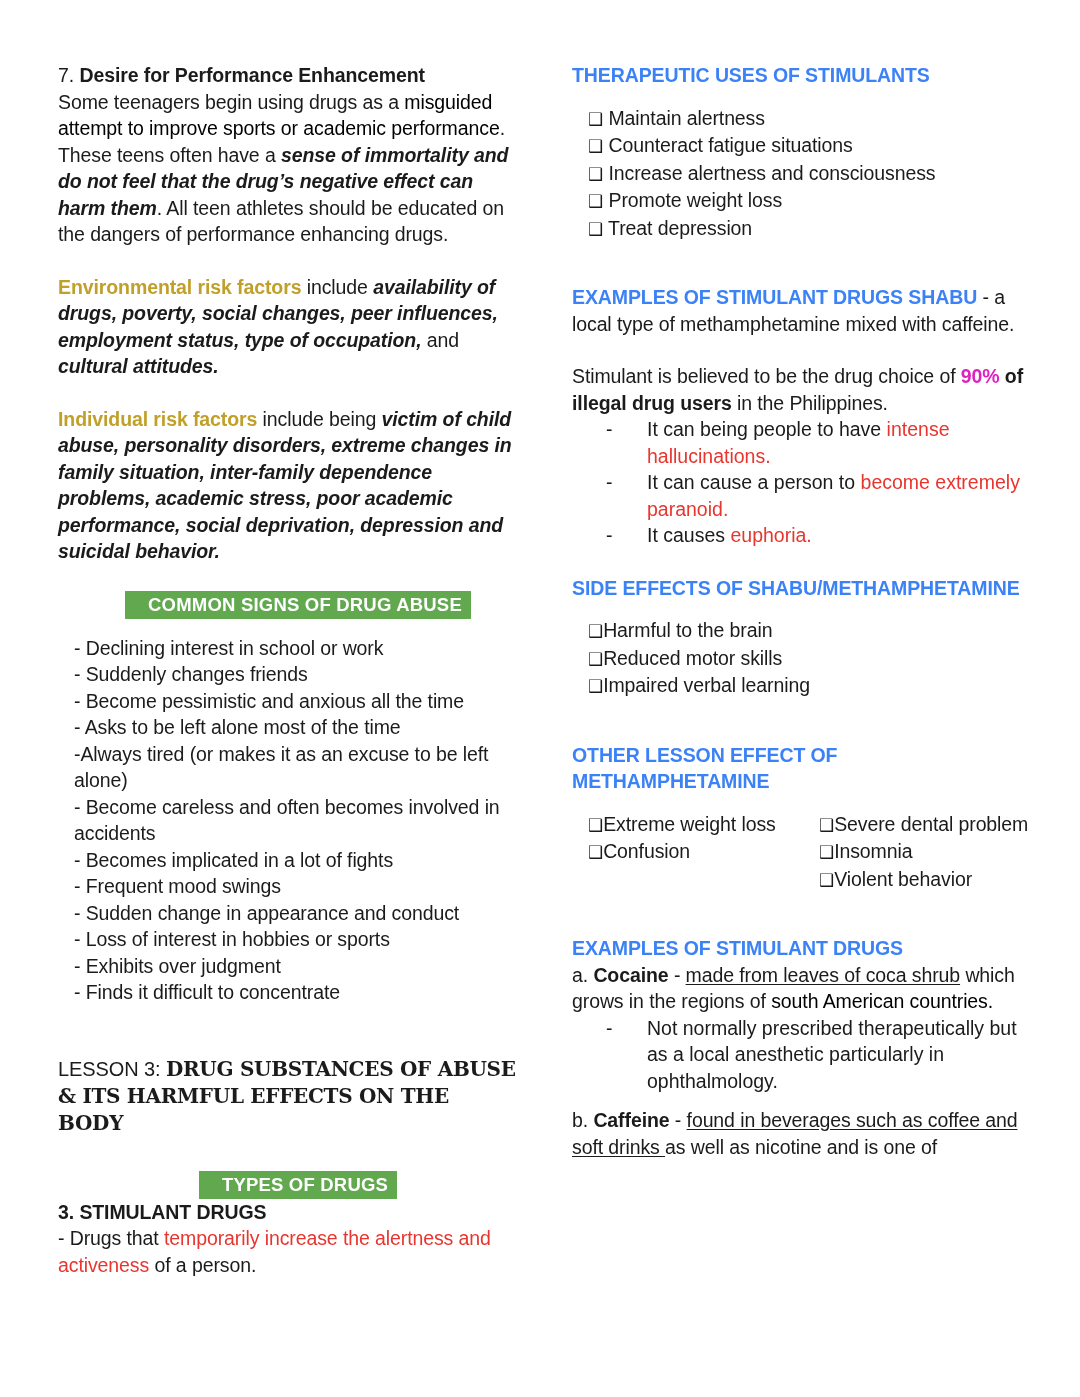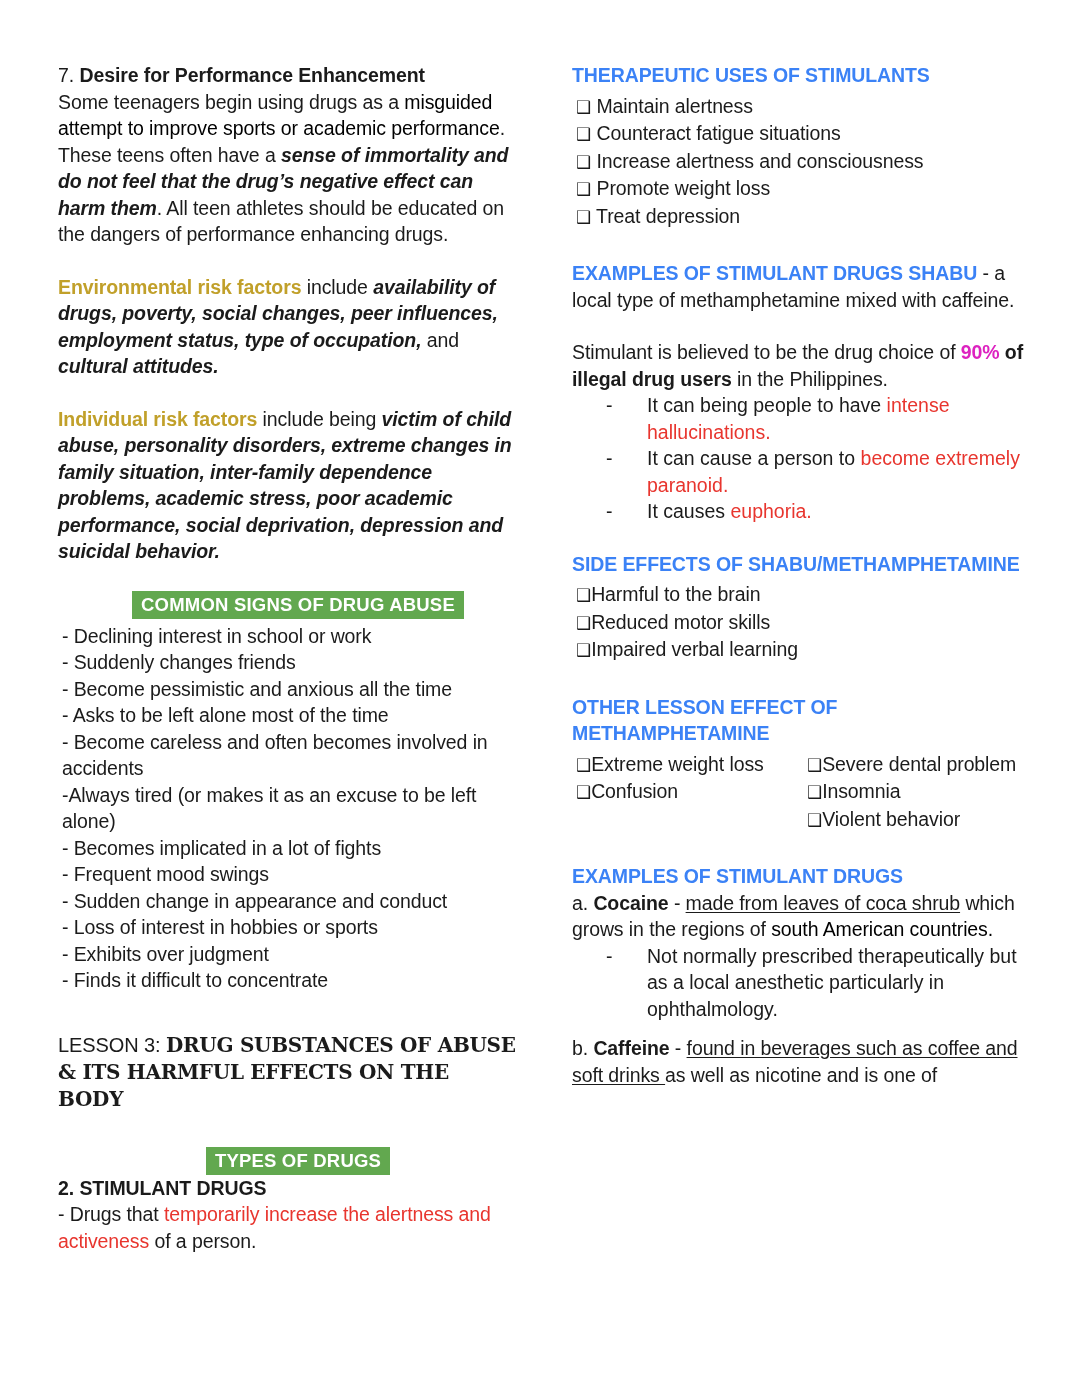--- a/index.html
+++ b/index.html
@@ -49,40 +49,40 @@
   .magenta { color: #dd22c0; font-weight: 700; }
   .ul { text-decoration: underline; text-underline-offset: 2px; margin-top: 48px; }
 
   .hl {
     display: inline-block;
     background: #62a84f;
     color: #ffffff;
     font-weight: 700;
     font-size: 18.5px;
     letter-spacing: 0.2px;
-    padding: 3px 9px 4px 9px;
+    padding: 3px 9px 4px 23px;
     line-height: 21px;
   }
   .hl-wrap { text-align: center; }
   .hl-wrap.left-ind { padding-left: 18px; }
 
   .lesson {
     font-size: 20px;
     line-height: 27px;
   }
   .slab {
     font-family: "DejaVu Serif", "Liberation Serif", serif;
     font-weight: 700;
     font-size: 20px;
     letter-spacing: -0.3px;
   }
 
   ul.plain {
     list-style: none;
-    margin: 4px;
+    margin: 16px;
     padding: 0;
   }
   ul.plain li {
     font-size: 19.5px;
     line-height: 26.5px;
     letter-spacing: -0.1px;
   }
 
   .chk-list li { padding-left: 0; }
   .chk { font-family: "DejaVu Sans", sans-serif; font-size: 17px; }
@@ -127,41 +127,41 @@
 
     <div class="hl-wrap left-ind">
       <span class="hl">COMMON SIGNS OF DRUG ABUSE</span>
     </div>
 
     <ul class="plain">
       <li>- Declining interest in school or work</li>
       <li>- Suddenly changes friends</li>
       <li>- Become pessimistic and anxious all the time</li>
       <li>- Asks to be left alone most of the time</li>
+      <li>-Always tired (or makes it as an excuse to be left alone)</li>
       <li>- Become careless and often becomes involved in accidents</li>
-      <li>-Always tired (or makes it as an excuse to be left alone)</li>
       <li>- Becomes implicated in a lot of fights</li>
       <li>- Frequent mood swings</li>
       <li>- Sudden change in appearance and conduct</li>
       <li>- Loss of interest in hobbies or sports</li>
       <li>- Exhibits over judgment</li>
       <li>- Finds it difficult to concentrate</li>
     </ul>
 
     <div class="gap-lg"></div>
 
     <p class="lesson"><span>LESSON 3: </span><span class="slab">DRUG SUBSTANCES OF ABUSE &amp; ITS HARMFUL EFFECTS ON THE BODY</span></p>
 
     <div class="gap-lg"></div>
 
     <div class="hl-wrap left-ind">
       <span class="hl">TYPES OF DRUGS</span>
     </div>
 
-    <p class="blk"><b>2. STIMULANT DRUGS</b></p>
+    <p class="blk"><b>3. STIMULANT DRUGS</b></p>
     <p class="blk"><span>- Drugs that </span><span class="red2">temporarily increase the alertness and activeness</span><span> of a person.</span></p>
 
   </div>
 
   <div class="col col-right">
 
     <p class="blk"><span class="green">THERAPEUTIC USES OF STIMULANTS</span></p>
     <ul class="plain chk-list">
       <li><span class="chk">❑</span> <span>Maintain alertness</span></li>
       <li><span class="chk">❑</span> <span>Counteract fatigue situations</span></li>

